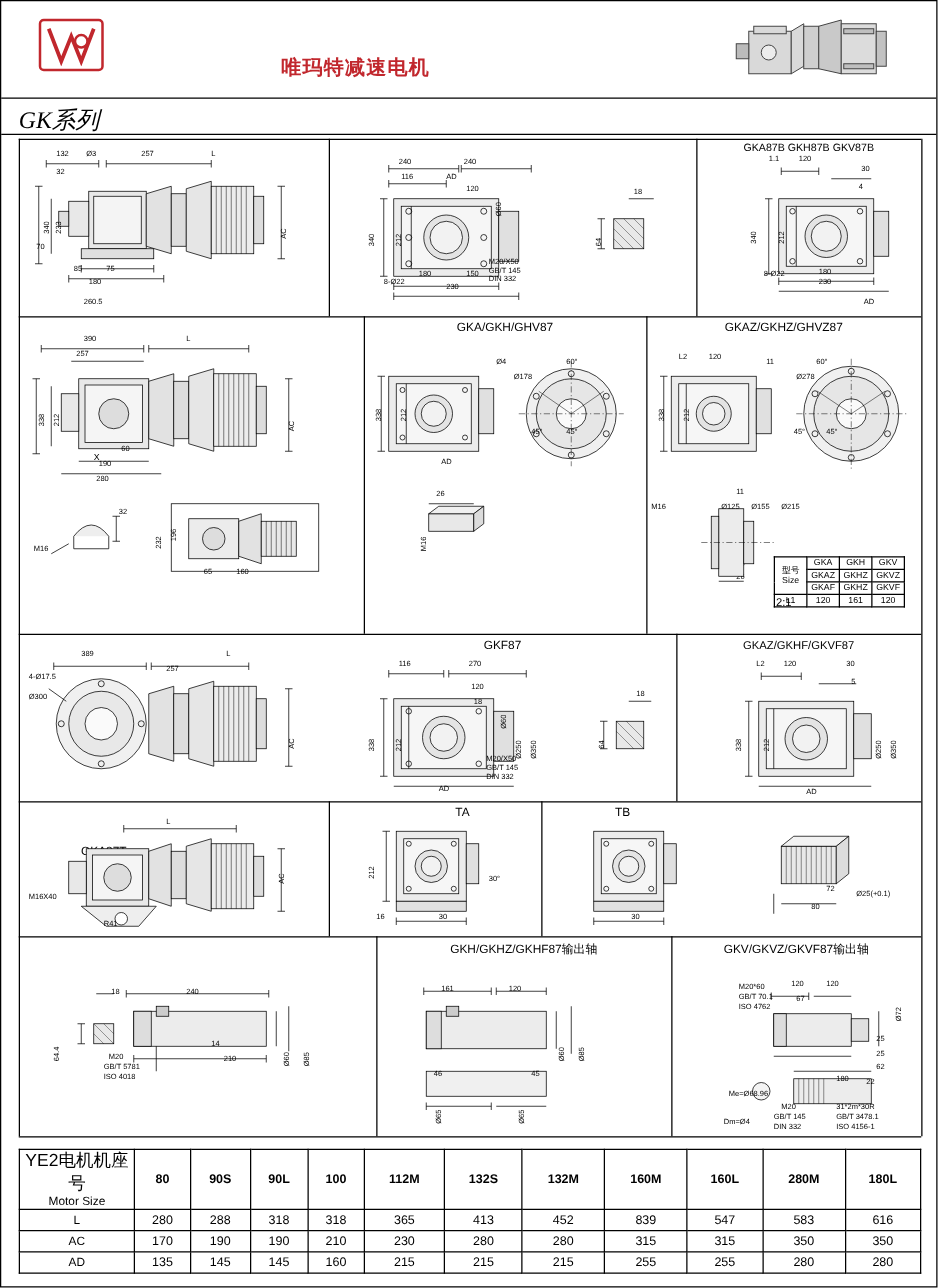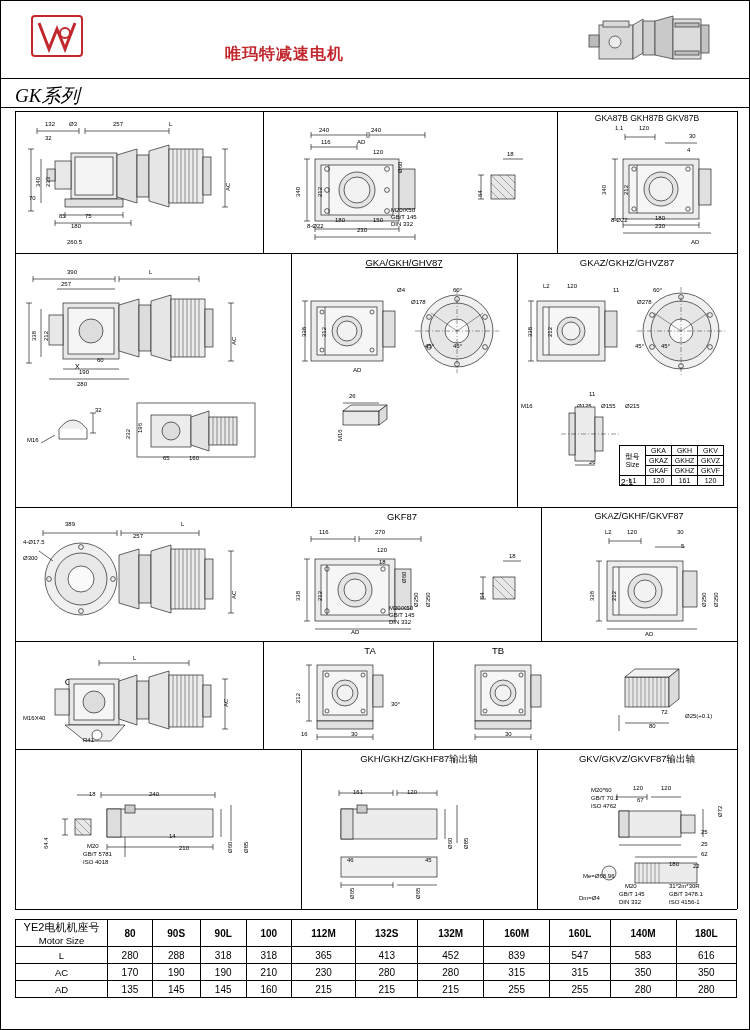--- a/index.html
+++ b/index.html
@@ -299,21 +299,21 @@
   <div class="tiny" style="left:638px; top:124px;">120</div>
   <div class="tiny" style="left:688px; top:132px;">30</div>
   <div class="tiny" style="left:686px; top:146px;">4</div>
   <div class="vtiny" style="left:600px; top:194px;">340</div>
   <div class="vtiny" style="left:622px; top:194px;">212</div>
   <div class="tiny" style="left:610px; top:216px;">8-Ø22</div>
   <div class="tiny" style="left:654px; top:214px;">180</div>
   <div class="tiny" style="left:654px; top:222px;">230</div>
   <div class="tiny" style="left:690px; top:238px;">AD</div>
 
-  <div class="cap" style="left:290px; top:256px; width:226px;text-decoration:underline;">GKA/GKH/GHV87</div>
+  <div class="cap" style="left:290px; top:256px; width:226px;">GKA/GKH/GHV87</div>
   <div class="cap" style="left:516px; top:256px; width:220px;">GKAZ/GKHZ/GHVZ87</div>
 
   <svg style="position:absolute; left:18px; top:268px;" width="250" height="125" viewBox="0 0 250 125">
     <g stroke="#000" fill="none" stroke-width="0.6">
       <line x1="14" y1="10" x2="96" y2="10"></line>
       <line x1="14" y1="7" x2="14" y2="13"></line>
         <line x1="96" y1="7" x2="96" y2="13"></line>
       <line x1="100" y1="10" x2="180" y2="10"></line>
       <line x1="100" y1="7" x2="100" y2="13"></line>
         <line x1="180" y1="7" x2="180" y2="13"></line>
@@ -873,33 +873,33 @@
   <div class="tiny" style="left:618px; top:890px;">GB/T 145</div>
   <div class="tiny" style="left:618px; top:898px;">DIN 332</div>
   <div class="tiny" style="left:668px; top:882px;">31*2m*30R</div>
   <div class="tiny" style="left:668px; top:890px;">GB/T 3478.1</div>
   <div class="tiny" style="left:668px; top:898px;">ISO 4156-1</div>
 
   <table class="mtable">
     <tbody>
         <tr class="first">
       <td class="lbl">
-        <div style="font-size:11px;">YE2电机机座号</div>
+        <div style="font-size:14px;">YE2电机机座号</div>
         <div style="font-size:9.5px;">Motor Size</div>
       </td>
       <td class="hd">80</td>
       <td class="hd">90S</td>
       <td class="hd">90L</td>
       <td class="hd">100</td>
       <td class="hd">112M</td>
       <td class="hd">132S</td>
       <td class="hd">132M</td>
       <td class="hd">160M</td>
       <td class="hd">160L</td>
-      <td class="hd">140M</td>
+      <td class="hd">280M</td>
       <td class="hd">180L</td>
     </tr>
     <tr>
       <td class="lbl">L</td>
       <td>280</td>
       <td>288</td>
       <td>318</td>
       <td>318</td>
       <td>365</td>
       <td>413</td>

